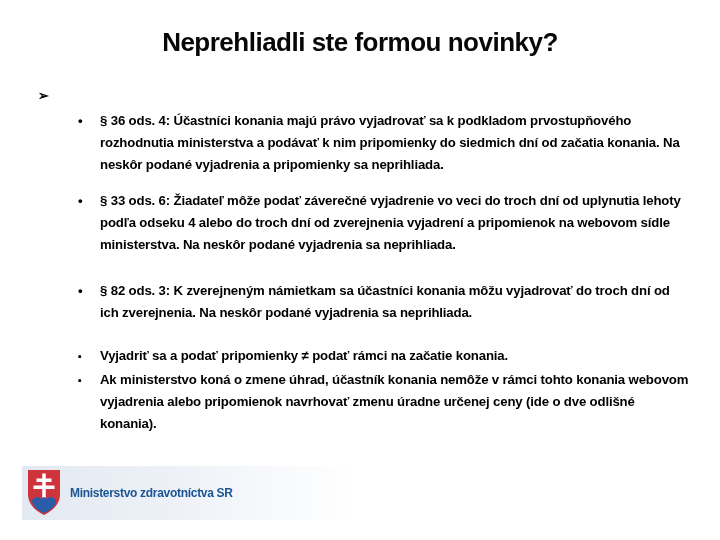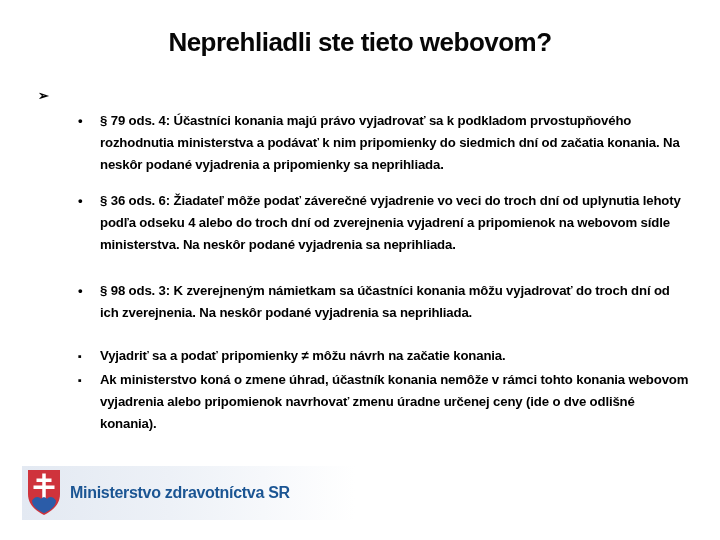--- a/index.html
+++ b/index.html
@@ -73,57 +73,57 @@
   .footer-logo {
     position: absolute;
     left: 27px;
     top: 469px;
     display: flex;
     align-items: center;
   }
   .footer-logo svg { display: block; }
   .ministry-name {
     margin-left: 9px;
-    font-size: 16px;
+    font-size: 12px;
     font-weight: 700;
     letter-spacing: -0.3px;
     color: #1b5593;
   }
 </style>
 </head>
 <body>
 
 <div class="slide">
 
-  <div class="slide-title">Neprehliadli ste tieto webovom?</div>
+  <div class="slide-title">Neprehliadli ste formou novinky?</div>
 
   <div class="content">
 
     <div class="section-row">
       <span class="arrow">➢</span>
     </div>
 
     <div class="item round item-0">
       <span class="bullet">•</span>
-      <span class="text">§ 79 ods. 4: Účastníci konania majú právo vyjadrovať sa k podkladom prvostupňového rozhodnutia ministerstva a podávať k nim pripomienky do siedmich dní od začatia konania. Na neskôr podané vyjadrenia a pripomienky sa neprihliada.</span>
+      <span class="text">§ 36 ods. 4: Účastníci konania majú právo vyjadrovať sa k podkladom prvostupňového rozhodnutia ministerstva a podávať k nim pripomienky do siedmich dní od začatia konania. Na neskôr podané vyjadrenia a pripomienky sa neprihliada.</span>
     </div>
 
     <div class="item round item-1">
       <span class="bullet">•</span>
-      <span class="text">§ 36 ods. 6: Žiadateľ môže podať záverečné vyjadrenie vo veci do troch dní od uplynutia lehoty podľa odseku 4 alebo do troch dní od zverejnenia vyjadrení a pripomienok na webovom sídle ministerstva. Na neskôr podané vyjadrenia sa neprihliada.</span>
+      <span class="text">§ 33 ods. 6: Žiadateľ môže podať záverečné vyjadrenie vo veci do troch dní od uplynutia lehoty podľa odseku 4 alebo do troch dní od zverejnenia vyjadrení a pripomienok na webovom sídle ministerstva. Na neskôr podané vyjadrenia sa neprihliada.</span>
     </div>
 
     <div class="item round item-2">
       <span class="bullet">•</span>
-      <span class="text">§ 98 ods. 3: K zverejneným námietkam sa účastníci konania môžu vyjadrovať do troch dní od ich zverejnenia. Na neskôr podané vyjadrenia sa neprihliada.</span>
+      <span class="text">§ 82 ods. 3: K zverejneným námietkam sa účastníci konania môžu vyjadrovať do troch dní od ich zverejnenia. Na neskôr podané vyjadrenia sa neprihliada.</span>
     </div>
 
     <div class="item square item-3">
       <span class="bullet">▪</span>
-      <span class="text">Vyjadriť sa a podať pripomienky ≠ môžu návrh na začatie konania.</span>
+      <span class="text">Vyjadriť sa a podať pripomienky ≠ podať rámci na začatie konania.</span>
     </div>
 
     <div class="item square item-4">
       <span class="bullet">▪</span>
       <span class="text">Ak ministerstvo koná o zmene úhrad, účastník konania nemôže v rámci tohto konania webovom vyjadrenia alebo pripomienok navrhovať zmenu úradne určenej ceny (ide o dve odlišné konania).</span>
     </div>
 
   </div>
 
   <div class="logo-band"></div>

